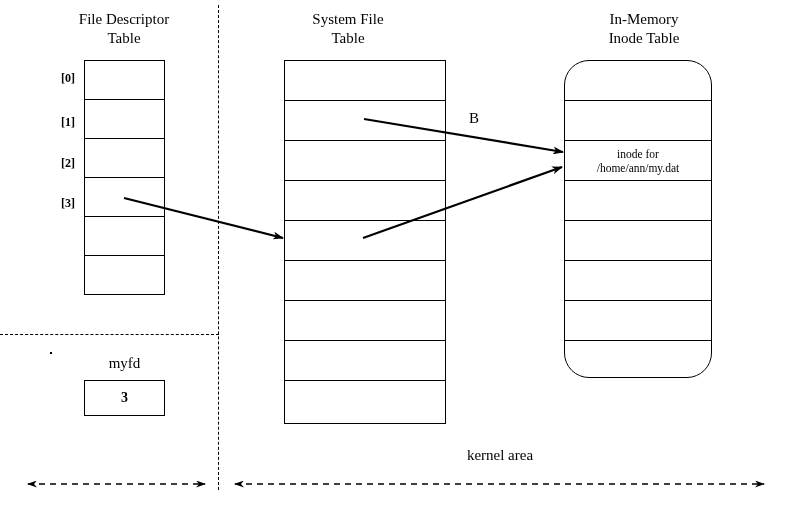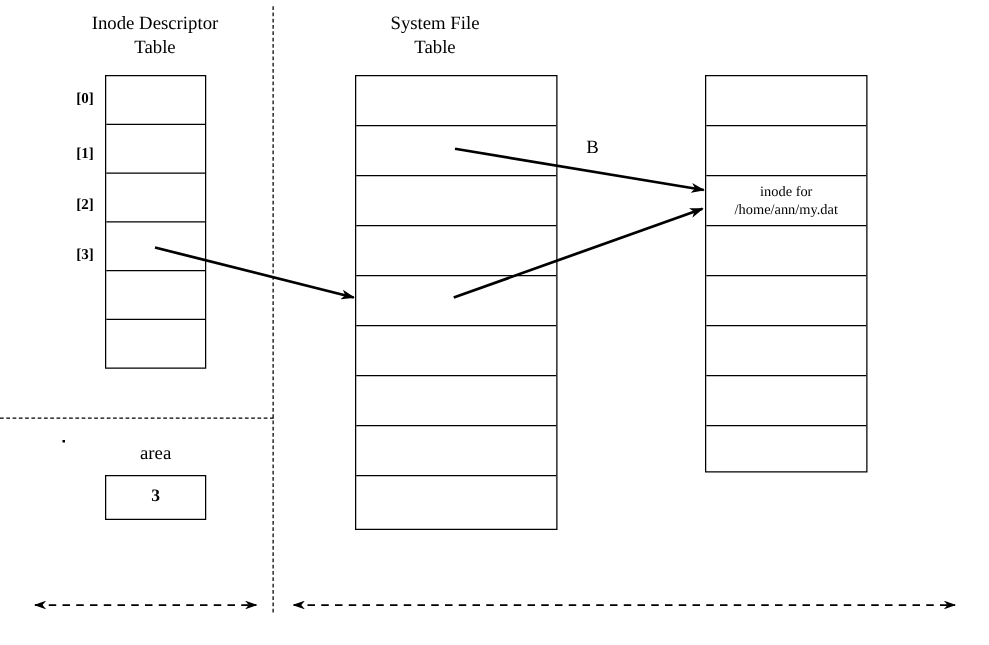--- a/index.html
+++ b/index.html
@@ -100,24 +100,26 @@
   .blabel {
     position: absolute;
     font-size: 15px;
   }
 </style>
 </head>
 <body>
 
 <div id="canvas">
 
-  <div class="title" style="left:44px; top:10px; width:160px;">Inode Descriptor
+  <div class="title" style="left:44px; top:10px; width:160px;">File Descriptor
 Table</div>
   <div class="title" style="left:268px; top:10px; width:160px;">System File
 Table</div>
+  <div class="title" style="left:564px; top:10px; width:160px;">In-Memory
+Inode Table</div>
 
   <div class="table-box" style="left:84px; top:60px; width:81px; height:235px;">
     <div class="trow" style="height:39px;">
       <span class="cell-text"></span>
     </div>
     <div class="trow" style="height:39px;">
       <span class="cell-text"></span>
     </div>
     <div class="trow" style="height:39px;">
       <span class="cell-text"></span>
@@ -161,21 +163,21 @@
       <span class="cell-text"></span>
     </div>
     <div class="trow" style="height:40px;">
       <span class="cell-text"></span>
     </div>
     <div class="trow last" style="height:42px;">
       <span class="cell-text"></span>
     </div>
   </div>
 
-  <div class="table-box" style="left:564px; top:60px; width:130px; height:318px;">
+  <div class="table-box" style="left:564px; top:60px; width:148px; height:318px;border-radius:25px;">
     <div class="trow" style="height:40px;">
       <span class="cell-text"></span>
     </div>
     <div class="trow" style="height:40px;">
       <span class="cell-text"></span>
     </div>
     <div class="trow" style="height:40px;">
       <span class="cell-text">inode for
 /home/ann/my.dat</span>
     </div>
@@ -193,25 +195,26 @@
     </div>
     <div class="trow last" style="height:38px;">
       <span class="cell-text"></span>
     </div>
   </div>
 
   <div class="vdash" style="left:218px; top:5px; height:485px;"></div>
   <div class="hdash" style="left:0px; top:334px; width:219px;"></div>
   <div class="dot" style="left:50px; top:352px;"></div>
 
-  <div class="myfd-label" style="left:84px; top:355px; width:81px;">area</div>
+  <div class="myfd-label" style="left:84px; top:355px; width:81px;">myfd</div>
   <div class="myfd-box" style="left:84px; top:380px; width:81px; height:36px;">
     <span>3</span>
   </div>
 
+  <div class="area-label" style="left:380px; top:447px; width:240px;">kernel area</div>
 
   <div class="blabel" style="left:469px; top:110px;">B</div>
 
   <svg class="arrow-layer" width="791" height="516" viewBox="0 0 791 516">
     <defs>
       <marker id="ah" markerWidth="11" markerHeight="8" refX="10" refY="4" orient="auto" markerUnits="userSpaceOnUse">
         <path d="M0,0 L11,4 L0,8 L3,4 Z" fill="#000"></path>
       </marker>
       <marker id="ahd" markerWidth="10" markerHeight="7" refX="9" refY="3.5" orient="auto" markerUnits="userSpaceOnUse">
         <path d="M0,0 L10,3.5 L0,7 L3,3.5 Z" fill="#000"></path>

